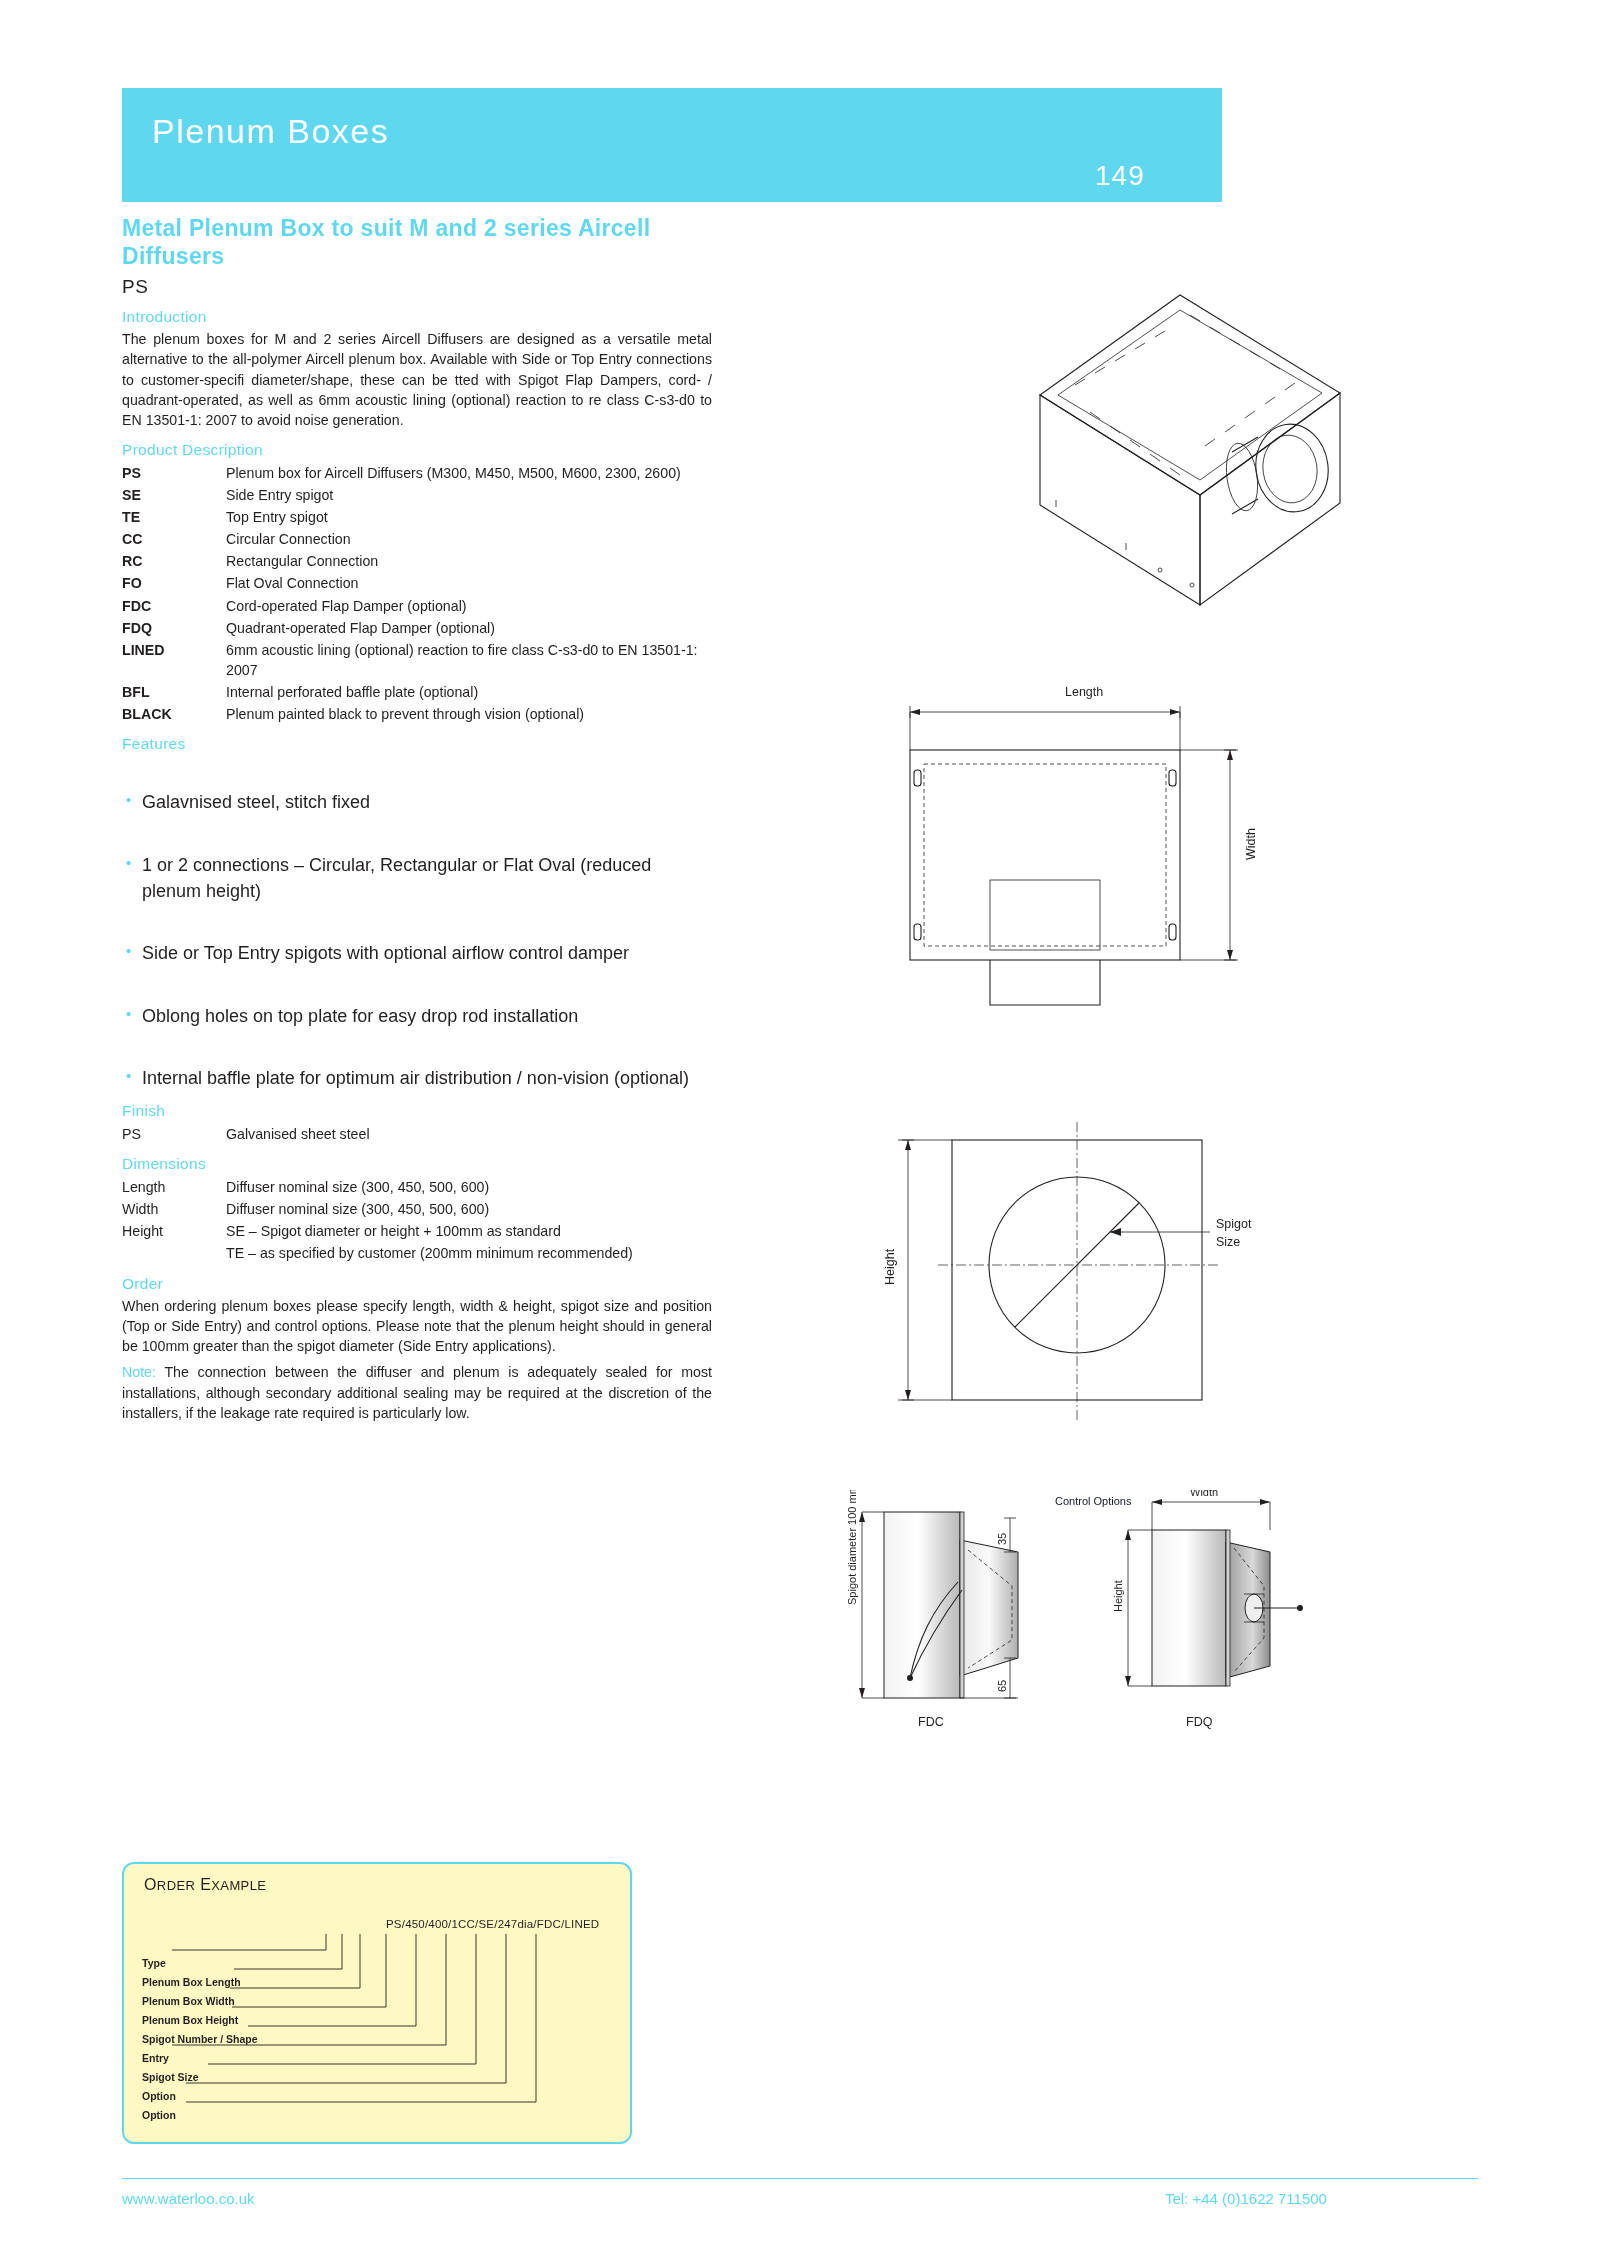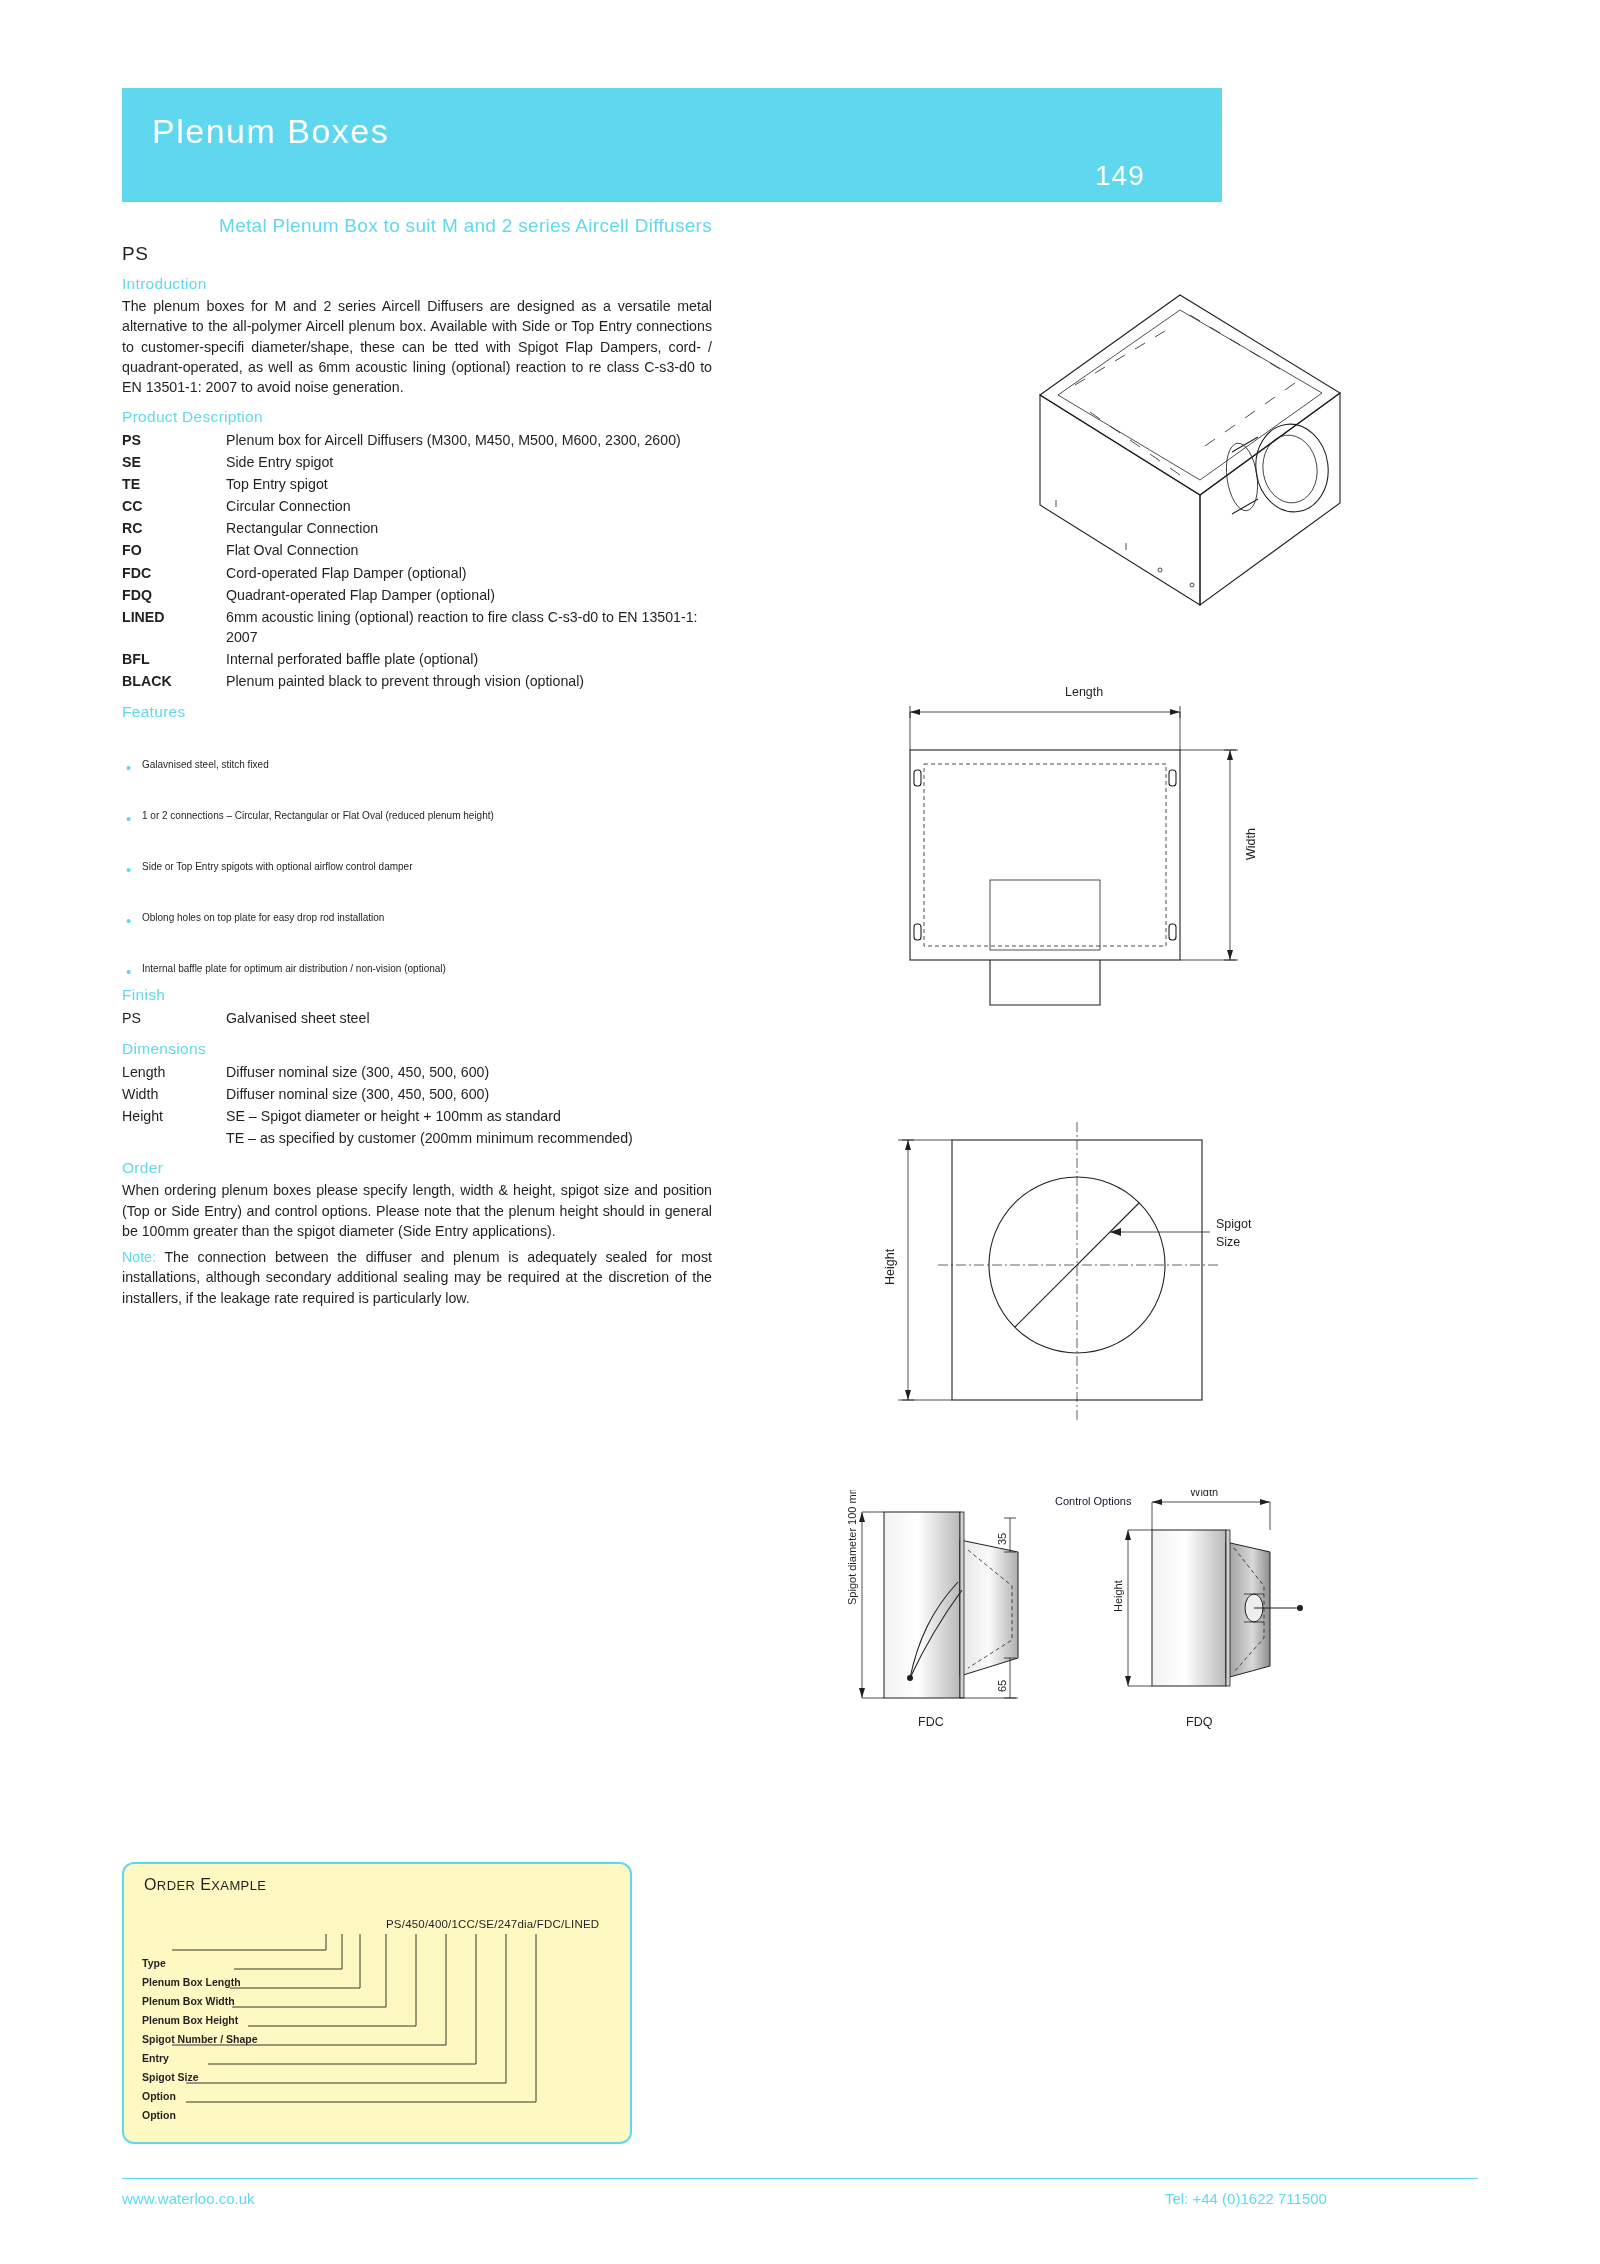--- a/index.html
+++ b/index.html
@@ -35,39 +35,38 @@
   .page-number-band {
     position:absolute; left:122px; top:142px; width:1100px; height:60px;
     background:#5fd8ef; z-index:-1;
   }
 
   
   .col-left { position:absolute; left:122px; top:214px; width:590px; }
 
   h1.doc-title {
     margin:0 0 4px 0;
-    font-size:19px; font-weight:400; color:#5fd8ef; line-height:1.22;
+    font-size:23px; font-weight:700; color:#5fd8ef; line-height:1.22;
     letter-spacing:0.3px;
-    text-align:right;
   }
   .code-ps { font-size:19px; color:#231f20; margin:6px 0 8px 0; letter-spacing:0.5px;}
   h2.section {
     margin:10px 0 3px 0; font-size:15.5px; font-weight:400; color:#5fd8ef;
     letter-spacing:0.3px;
   }
   p.body {
     margin:0 0 6px 0; font-size:14.2px; line-height:1.43; color:#231f20;
     text-align:justify;
   }
   .desc-table { width:100%; border-collapse:collapse; margin-top:2px;}
   .desc-table td { vertical-align:top; font-size:14.2px; line-height:1.42; padding:1px 0; }
   .desc-table td.k { width:104px; font-weight:bold; }
   ul.features { margin:2px 0 0 0; padding:0; list-style:none; }
   ul.features li {
-    position:relative; padding-left:20px; font-size:10px; line-height:1.42;
+    position:relative; padding-left:20px; font-size:18px; line-height:1.42;
     margin-bottom:2px;
     margin-top:37px;
   }
   ul.features li:before {
     content:"•"; position:absolute; left:4px; top:-1px; color:#5fd8ef; font-size:15px;
   }
   .dim-table { width:100%; border-collapse:collapse; }
   .dim-table td { vertical-align:top; font-size:14.2px; line-height:1.42; padding:1px 0; }
   .dim-table td.k { width:104px; }
   .note-lead { color:#5fd8ef; }

